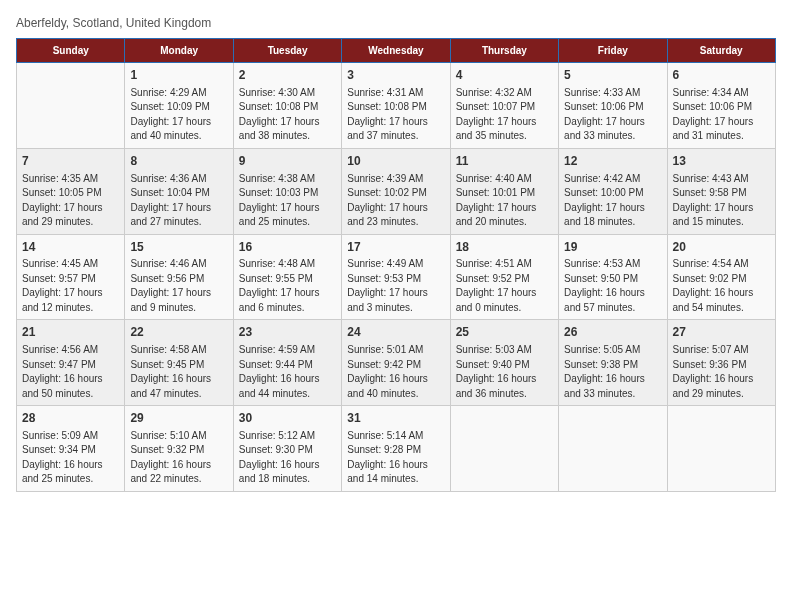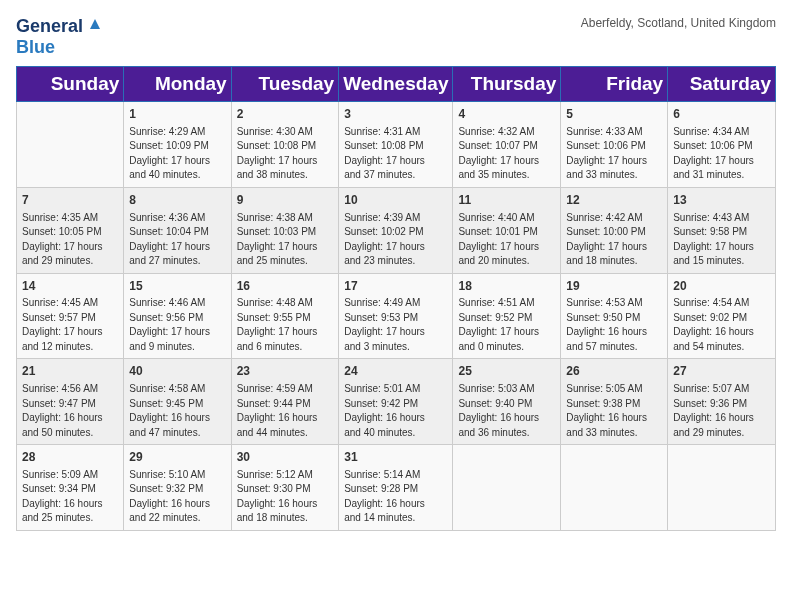--- a/index.html
+++ b/index.html
@@ -46,25 +46,25 @@
     .location {
       font-size: 12px;
       color: #555;
     }
     table {
       width: 100%;
       border-collapse: collapse;
       font-size: 11px;
     }
     thead tr th {
-      background-color: #4c1d95;
+      background-color: #7f1d1d;
       color: #fff;
       padding: 6px 4px;
-      text-align: right;
-      font-size: 19px;
+      text-align: center;
+      font-size: 10px;
       font-weight: bold;
       border: 1px solid #2a6db5;
     }
     tbody tr td {
       border: 1px solid #ccc;
       vertical-align: top;
       padding: 4px 5px;
       width: 14.28%;
       min-height: 80px;
       height: 80px;
@@ -89,29 +89,20 @@
       line-height: 1.45;
     }
     .empty-cell {
       background-color: #f9f9f9;
     }
   </style>
 </head>
 <body>
 
 <div class="header-area">
-  <div class="logo">
-    <div class="logo-line1">
-      <span class="logo-general">General</span>
-      <svg width="18" height="18" viewBox="0 0 18 18" style="margin-left:3px; margin-top:-6px;">
-        <polygon points="4,14 14,14 9,4" fill="#2a7abf"></polygon>
-      </svg>
-    </div>
-    <span class="logo-blue">Blue</span>
-  </div>
   <div class="title-area">
     <div class="location">Aberfeldy, Scotland, United Kingdom</div>
   </div>
 </div>
 
 <table>
   <thead>
     <tr>
     <th>Sunday</th>
         <th>Monday</th>
@@ -272,21 +263,21 @@
       </tr>
       <tr>
         <td>
           <span class="day-num">21</span>
           <div class="day-content" style="white-space: pre-line;">Sunrise: 4:56 AM
 Sunset: 9:47 PM
 Daylight: 16 hours
 and 50 minutes.</div>
         </td>
         <td>
-          <span class="day-num">40</span>
+          <span class="day-num">22</span>
           <div class="day-content" style="white-space: pre-line;">Sunrise: 4:58 AM
 Sunset: 9:45 PM
 Daylight: 16 hours
 and 47 minutes.</div>
         </td>
         <td>
           <span class="day-num">23</span>
           <div class="day-content" style="white-space: pre-line;">Sunrise: 4:59 AM
 Sunset: 9:44 PM
 Daylight: 16 hours

